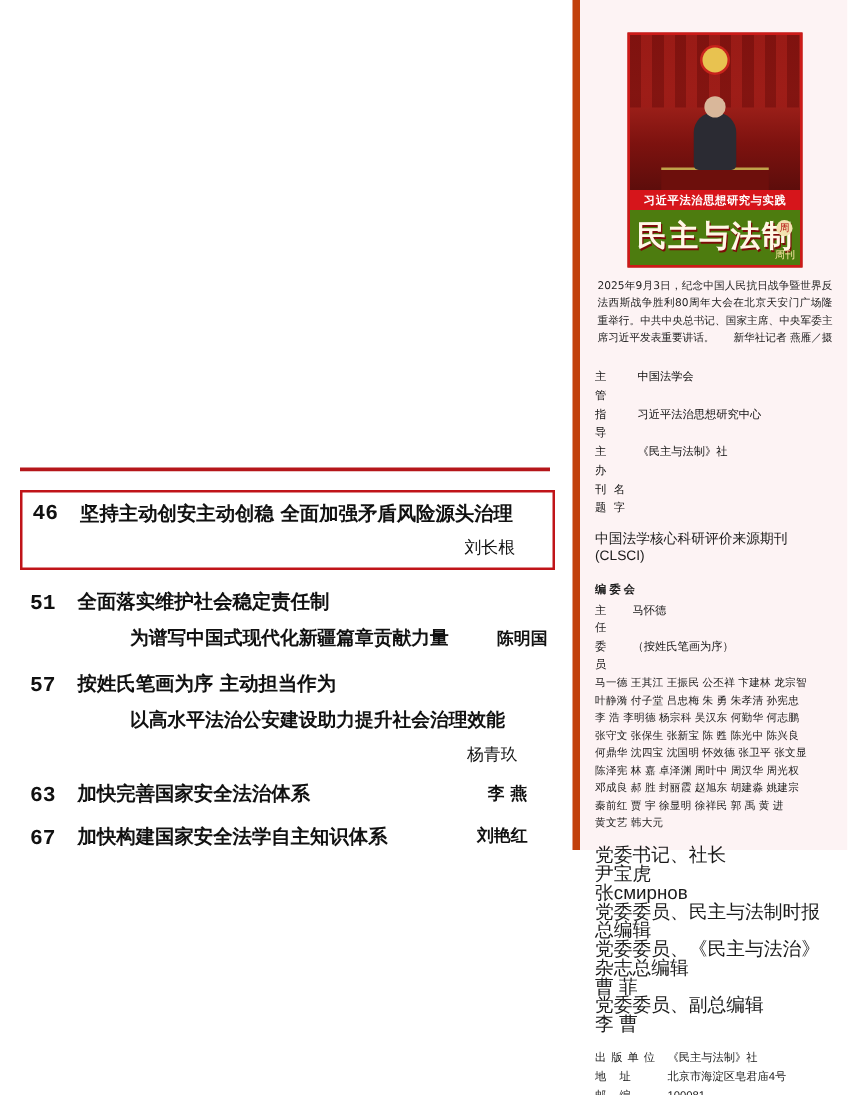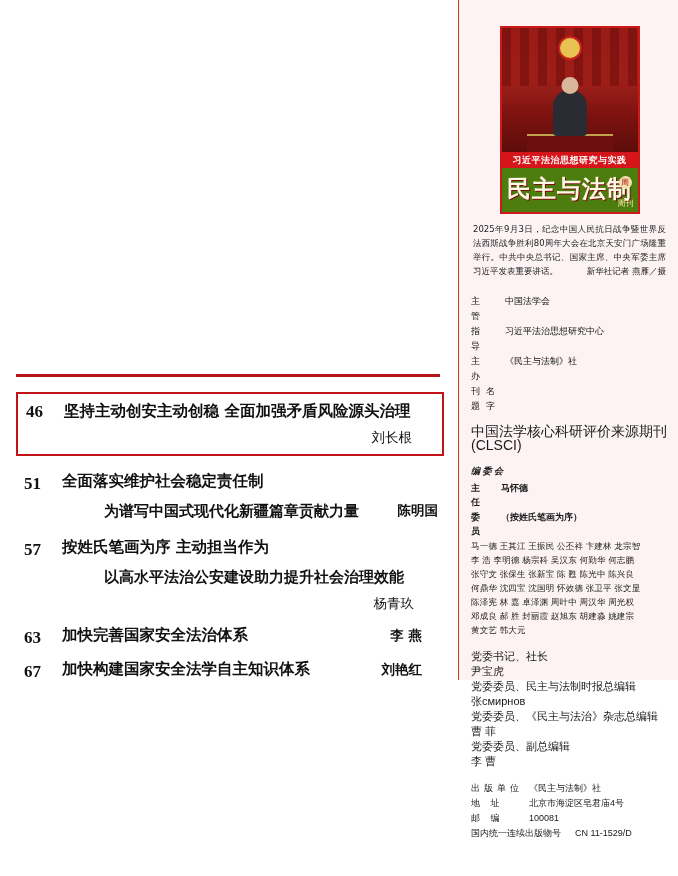--- a/index.html
+++ b/index.html
@@ -13,21 +13,21 @@
     overflow: hidden;
   }
   .page { position: relative; width: 678px; height: 876px; }
 
   
   .sidebar {
     position: absolute;
     left: 458px; top: 0;
     width: 220px; height: 680px;
     background: #fdf3f4;
-    border-left: 1px solid #c2410c;
+    border-left: 6px solid #c2410c;
     padding: 26px 10px 10px 12px;
   }
   .cover-wrap {
     width: 140px; margin: 0 auto 8px auto;
     border: 2px solid #cc1a18;
     background: #b2110f;
     position: relative;
     padding: 0;
   }
   .cover-photo {
@@ -89,48 +89,48 @@
     text-align:justify; margin:6px 2px 0 2px;
     font-family:"DejaVu Sans","Liberation Sans",sans-serif;
   }
   .caption .credit { float:right; }
 
   .masthead { margin-top:16px; font-size:9px; line-height:15px; color:#111; }
   .mrow { display:flex; }
   .mrow .k { width:34px; letter-spacing:6px; flex:0 0 34px; }
   .mrow .v { flex:1; }
 
-  .clsci { margin-top:10px; font-size:14px; line-height:14px; }
+  .clsci { margin-top:10px; font-size:11px; line-height:14px; }
 
   .block { margin-top:12px; font-size:9px; line-height:14.5px; }
-  .block .hd { font-weight:bold; margin-bottom:2px;font-style:italic; }
+  .block .hd { font-weight:bold; margin-bottom:2px; }
   .grid-names { font-size:8.5px; line-height:14px; letter-spacing:.2px; }
   .grid-names div { white-space:nowrap; }
-  .nm-row { display:flex;font-weight:bold; }
+  .nm-row { display:flex; }
   .nm-row .lab { flex:0 0 30px; letter-spacing:4px; }
   .nm-row .val { flex:1; }
 
-  .staff { margin-top:12px; font-size:11px; line-height:15px; }
+  .staff { margin-top:12px; font-size:15px; line-height:15px; }
   .pubinfo { margin-top:12px; font-size:9px; line-height:15px; }
   .pubinfo .r { display:flex; }
   .pubinfo .r .k { flex:0 0 58px; letter-spacing:4px; }
   .pubinfo .r .v { flex:1; }
 
   
   .contents { position:absolute; left:0; top:0; width:458px; height:876px; }
   .rule {
     position:absolute; left:16px; top:374px; width:424px; height:3px;
     background:#b5161a;
   }
   .toc { position:absolute; left:16px; top:392px; width:428px; }
   .entry { position:relative; margin-bottom:4px; }
   .entry .pg {
     position:absolute; left:8px; top:8px;
     font-size:17px; font-weight:bold; color:#111;
-    font-family:Liberation Serif, serif;
+    font-family:Liberation Mono, monospace;
   }
   .entry .body { margin-left:46px; }
   .entry .title {
     font-size:15.5px; font-weight:bold; color:#111; line-height:30px;
     font-family:"DejaVu Sans","Liberation Sans",sans-serif;
   }
   .entry .title2 {
     font-size:15px; font-weight:bold; color:#111; line-height:30px;
     padding-left:42px;
   }
@@ -256,34 +256,36 @@
       <div class="nm-row">
         <div class="lab">主 任</div>
         <div class="val">马怀德</div>
       </div>
       <div class="nm-row">
         <div class="lab">委  员</div>
         <div class="val">（按姓氏笔画为序）</div>
       </div>
       <div class="grid-names">
         <div>马一德  王其江  王振民  公丕祥  卞建林  龙宗智</div>
+        <div>叶静漪  付子堂  吕忠梅  朱  勇  朱孝清  孙宪忠</div>
         <div>李  浩  李明德  杨宗科  吴汉东  何勤华  何志鹏</div>
         <div>张守文  张保生  张新宝  陈  甦  陈光中  陈兴良</div>
         <div>何鼎华  沈四宝  沈国明  怀效德  张卫平  张文显</div>
         <div>陈泽宪  林  嘉  卓泽渊  周叶中  周汉华  周光权</div>
         <div>邓成良  郝  胜  封丽霞  赵旭东  胡建淼  姚建宗</div>
+        <div>秦前红  贾  宇  徐显明  徐祥民  郭  禹  黄  进</div>
         <div>黄文艺  韩大元</div>
       </div>
     </div>
 
     <div class="staff">
       <div>党委书记、社长</div>
       <div>尹宝虎</div>
+      <div>张смирнов</div>
       <div>党委委员、民主与法制时报总编辑</div>
-      <div>张смирнов</div>
       <div>党委委员、《民主与法治》杂志总编辑</div>
       <div>曹  菲</div>
       <div>党委委员、副总编辑</div>
       <div>李  曹</div>
     </div>
 
     <div class="pubinfo">
       <div class="r">
         <div class="k">出版单位</div>
         <div class="v">《民主与法制》社</div>

